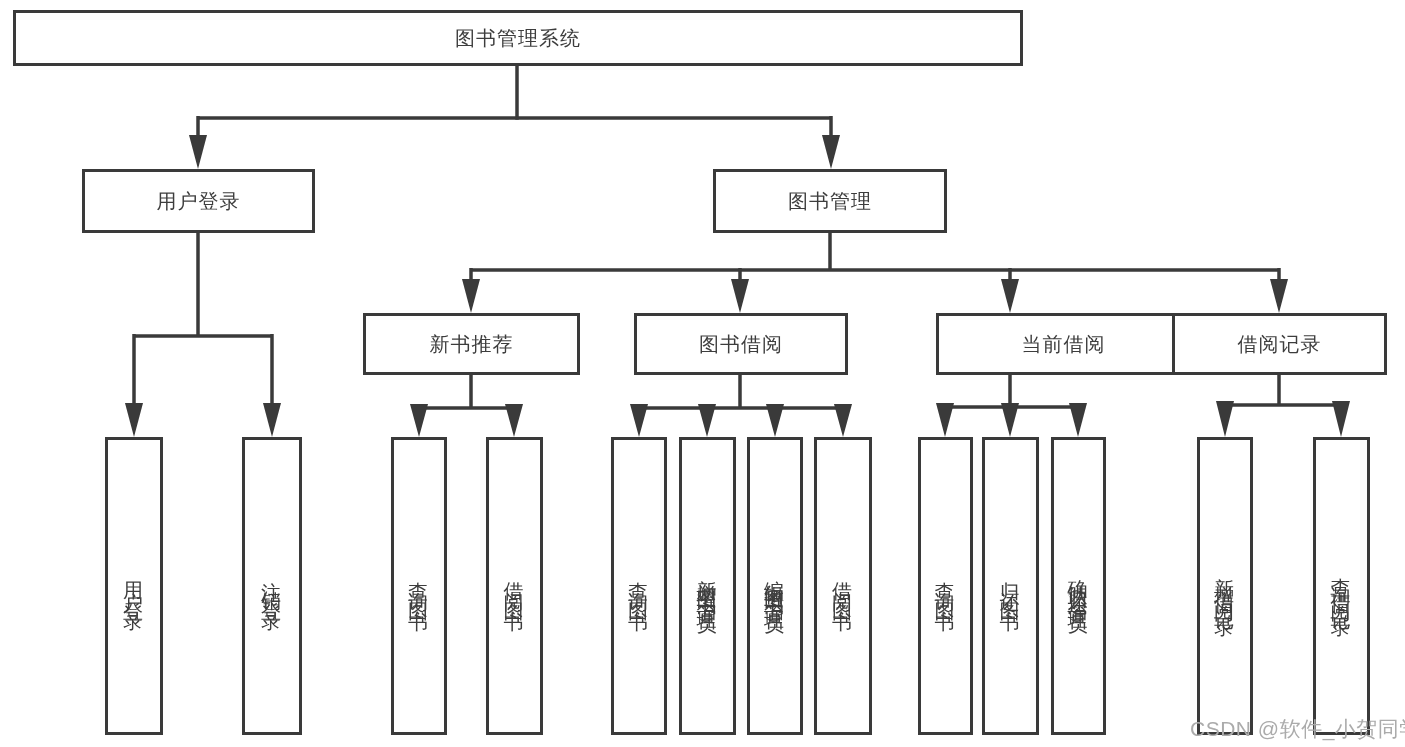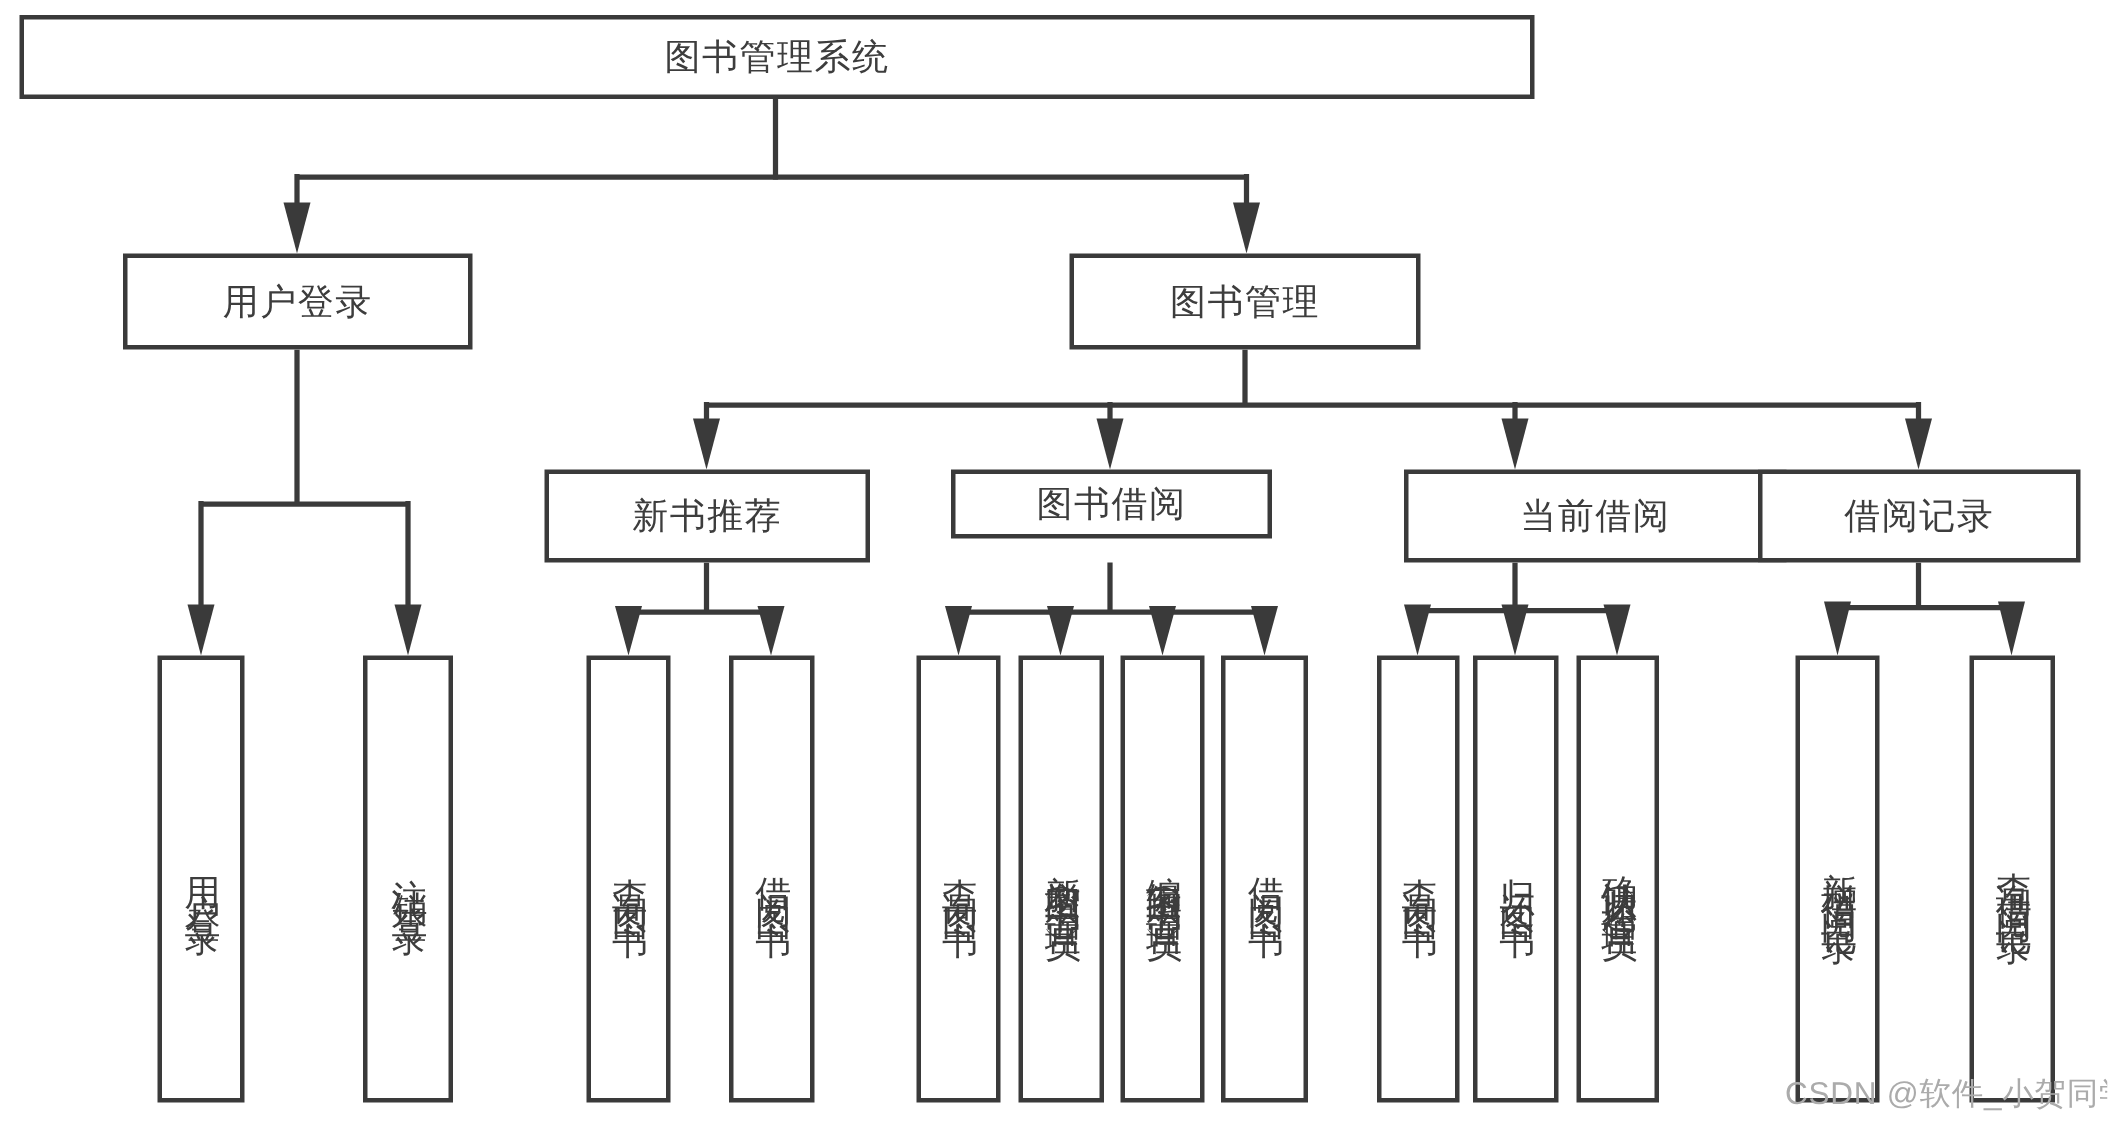--- a/index.html
+++ b/index.html
@@ -13,21 +13,21 @@
   }
   .stage svg{position:absolute;left:0;top:0;}
   .box{
     position:absolute;
     box-sizing:border-box;
     border:3px solid #3a3a3a;
     background:#fff;
     display:flex;
     align-items:center;
     justify-content:center;
-    font-size:24px;
+    font-size:20px;
     letter-spacing:1px;
     color:#3d3d3d;
     white-space:nowrap;
   }
   .hbox{height:64px;}
   .leaf{
     top:437px;height:298px;
     writing-mode:vertical-rl;
     text-orientation:mixed;
     white-space:normal;
@@ -116,21 +116,21 @@
       <polygon points="1332,401 1350,401 1341,437"></polygon>
     </g>
   </svg>
 
   <div class="box" style="left:13px;top:10px;width:1010px;height:56px;">图书管理系统</div>
 
   <div class="box hbox" style="left:82px;top:169px;width:233px;">用户登录</div>
   <div class="box hbox" style="left:713px;top:169px;width:234px;">图书管理</div>
 
   <div class="box" style="left:363px;top:313px;width:217px;height:62px;text-align:right;">新书推荐</div>
-  <div class="box" style="left:634px;top:313px;width:214px;height:46px;">图书借阅</div>
+  <div class="box" style="left:634px;top:313px;width:214px;height:62px;">图书借阅</div>
   <div class="box" style="left:903px;top:313px;width:255px;height:62px;margin-left:33px;">当前借阅</div>
   <div class="box" style="left:1172px;top:313px;width:215px;height:62px;">借阅记录</div>
 
   <div class="box leaf ls-s" style="left:105px;width:58px;">用户登录</div>
   <div class="box leaf ls-s" style="left:242px;width:60px;">注销登录</div>
   <div class="box leaf ls-s" style="left:391px;width:56px;">查询图书</div>
   <div class="box leaf ls-s" style="left:486px;width:57px;">借阅图书</div>
   <div class="box leaf ls-s" style="left:611px;width:56px;">查询图书</div>
   <div class="box leaf ls-l" style="left:679px;width:57px;">新增图书（管理员）</div>
   <div class="box leaf ls-l" style="left:747px;width:56px;">编辑图书（管理员）</div>

